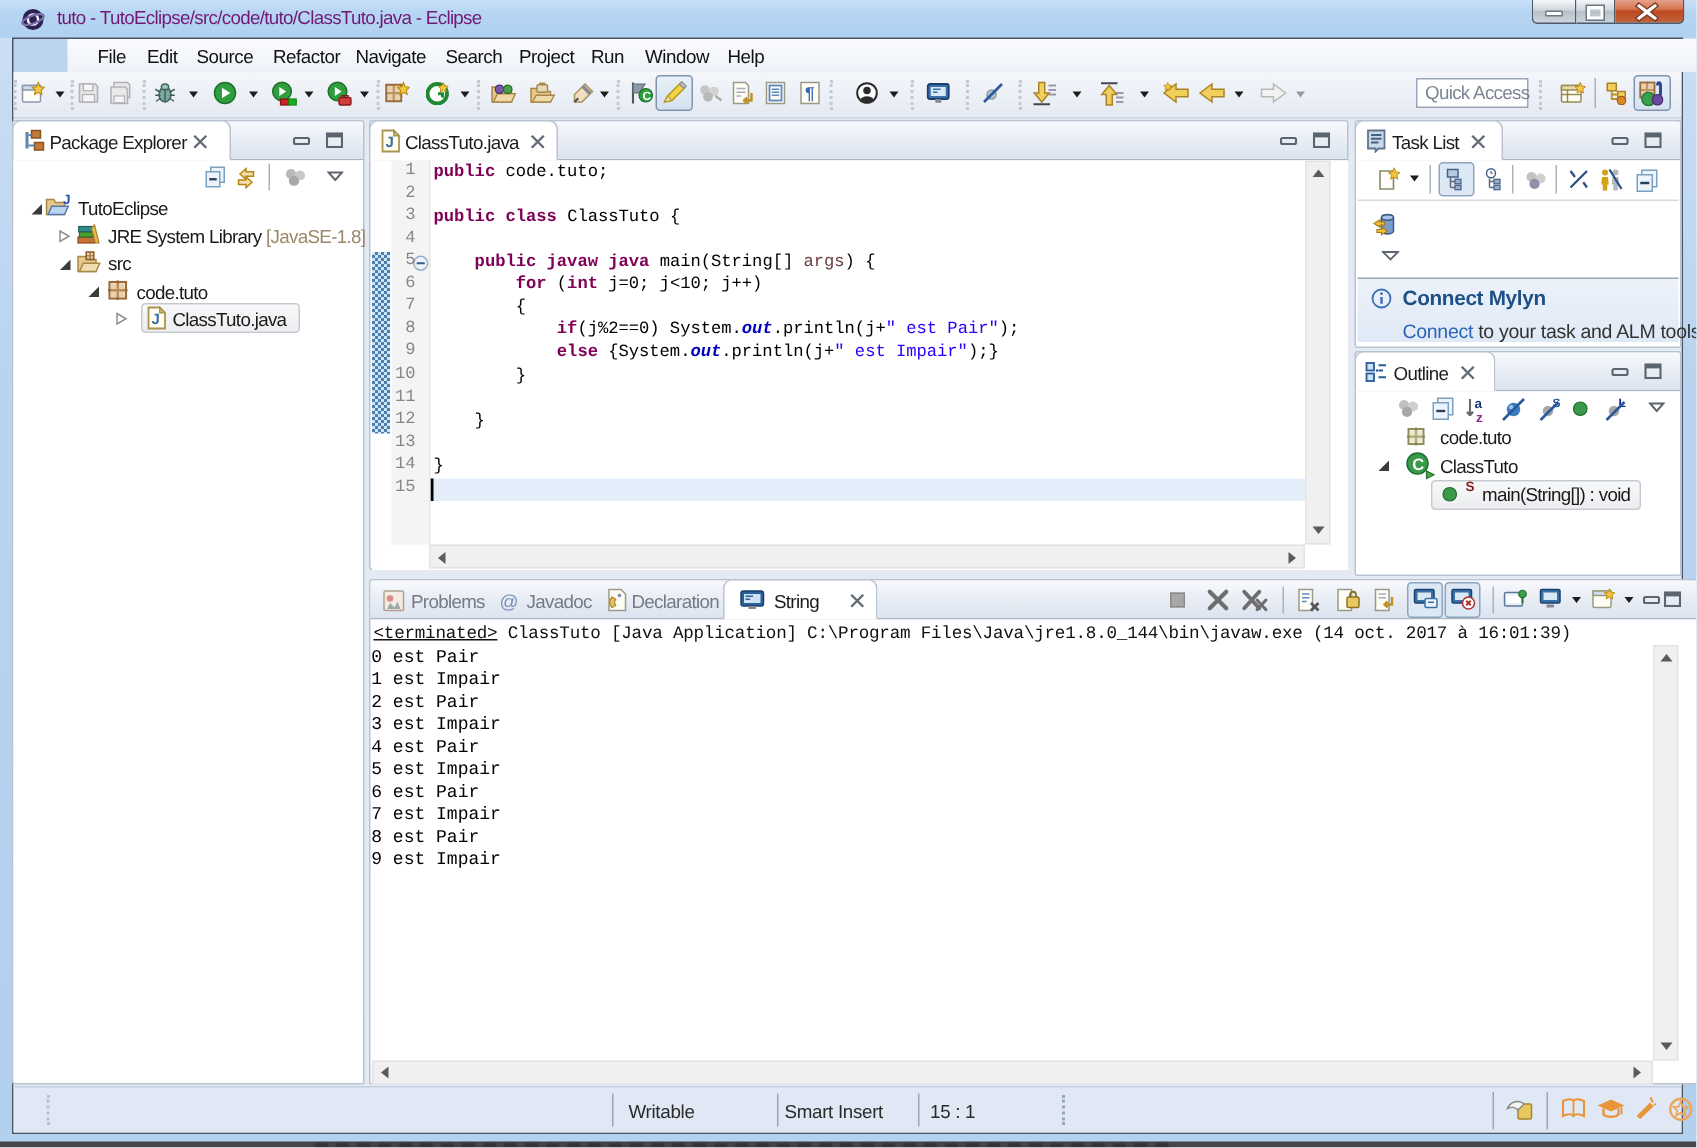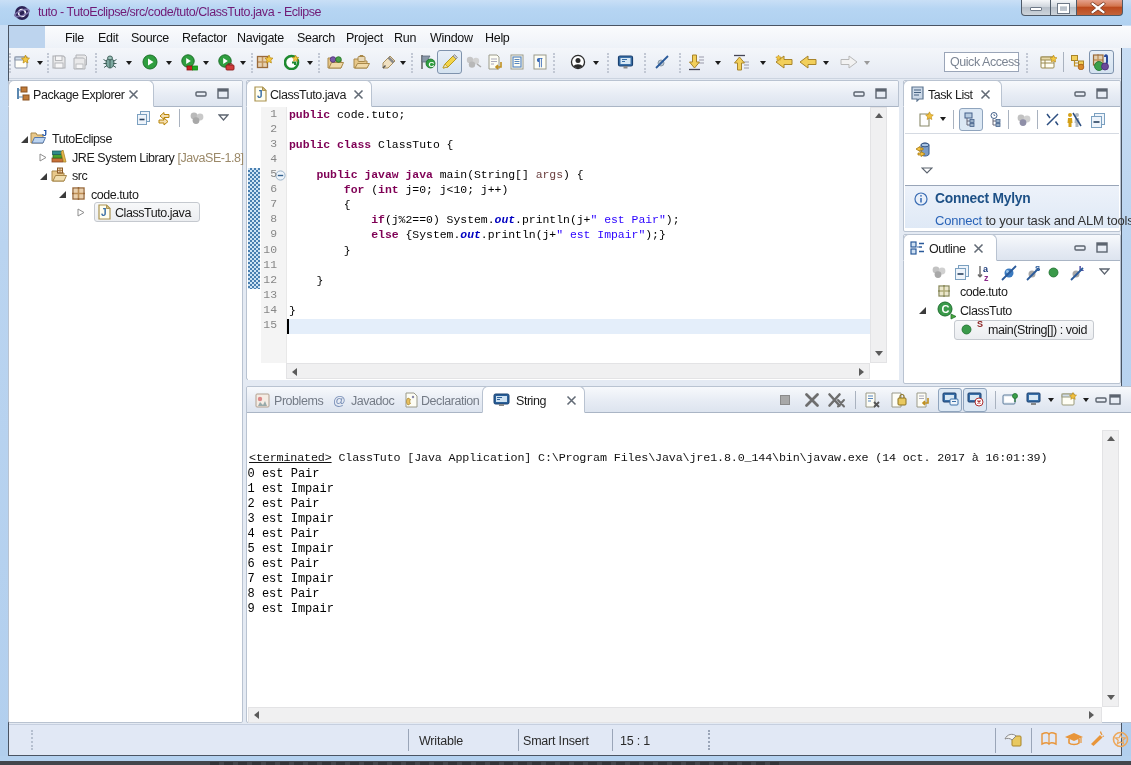--- a/index.html
+++ b/index.html
@@ -48,21 +48,21 @@
     background:linear-gradient(180deg,#f7f9fc 0%,#e7ecf4 55%,#dde4ef 100%);
     border-bottom:1px solid #aab5c5; border-radius:2px 2px 0 0; }
   .ptab { position:absolute; top:-1px; height:27px; background:#fff;
     border:1px solid #b9c3d1; border-bottom:1px solid #fff; border-radius:6px 6px 0 0; }
   .tabtxt { position:absolute; top:7px; font-size:12.5px; color:#1c1c1c; letter-spacing:-0.45px; }
   .graytab { position:absolute; top:7px; font-size:12.5px; color:#747b86; letter-spacing:-0.45px; }
   .vtoolbar { position:absolute; left:0; right:0; top:26px; height:22px; background:#fff; }
 
   
   #editor-body { position:absolute; left:1px; top:26px; width:651px; height:273px; background:#fff; overflow:hidden; }
-  .mono { font-family:"Liberation Mono", monospace;margin-top:36px; }
+  .mono { font-family:"Liberation Mono", monospace; }
   #gutter { position:absolute; left:13px; top:0; width:25px; height:256px; background:#f4f4f4; }
   .lnum { position:absolute; font-family:"Liberation Mono", monospace; font-size:11.4px; color:#878787; width:28px; text-align:right; }
   .cline { position:absolute; font-family:"Liberation Mono", monospace; font-size:11.45px; letter-spacing:-0.013px; color:#000; white-space:pre; }
   .kw { color:#7f0055; font-weight:bold; }
   .str { color:#2a00ff; }
   .fld { color:#0000c0; font-weight:bold; font-style:italic; }
   .par { color:#6a3e3e; }
 
   
   .sbar { position:absolute; background:#f0f0f1; border:1px solid #e3e3e5; }

